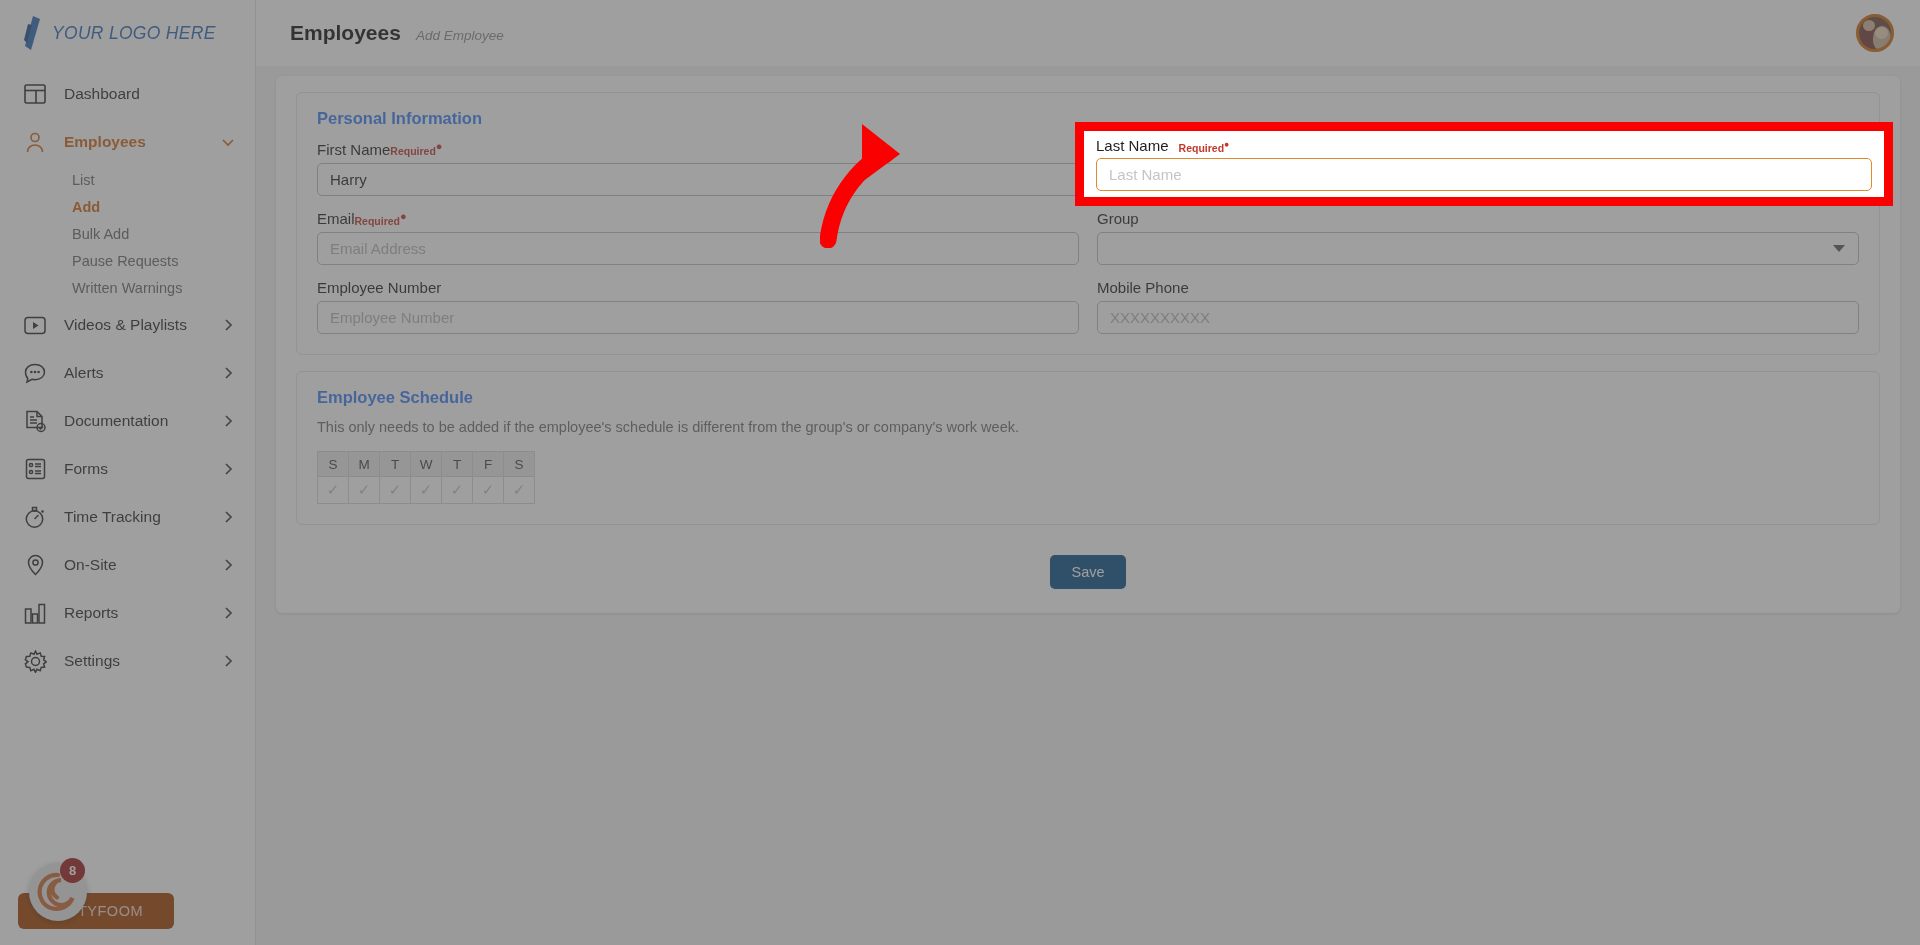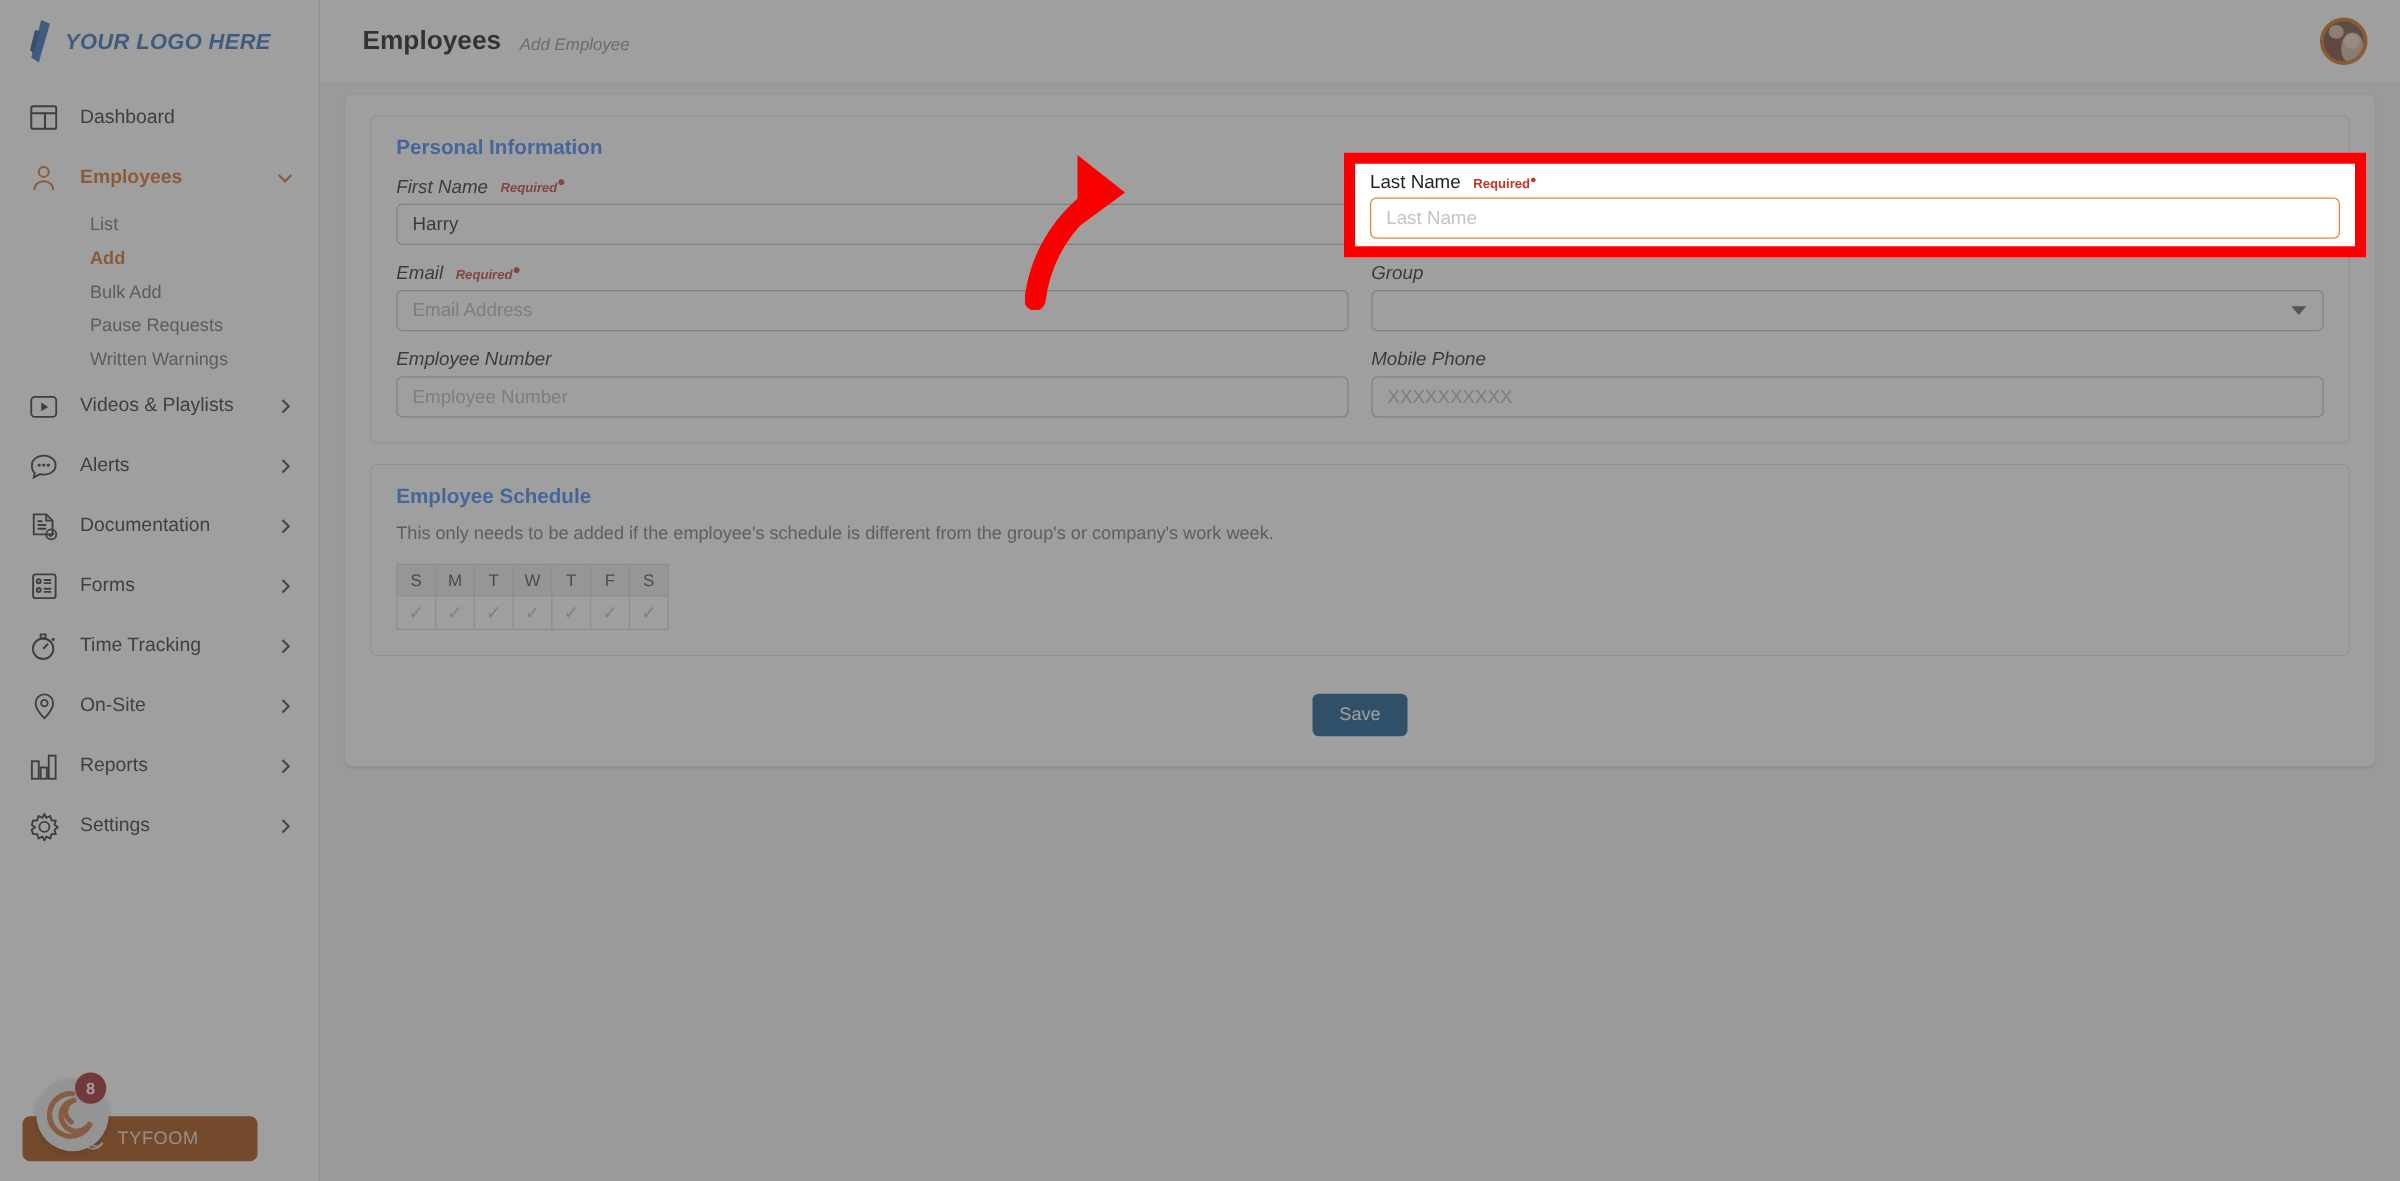--- a/index.html
+++ b/index.html
@@ -16,42 +16,42 @@
   .sidebar {
     position: absolute; left: 0; top: 0; width: 256px; height: 945px;
     background: #ffffff; border-right: 1px solid #e3e3e3;
     display: flex; flex-direction: column;
   }
   .logo-wrap {
     height: 66px; display: flex; align-items: center; padding-left: 22px; gap: 8px;
   }
   .logo-mark { width: 22px; height: 34px; flex: 0 0 auto; }
   .logo-text {
-    font-size: 17.5px; font-weight: bold; font-style: italic;
+    font-size: 17.5px; font-weight: normal; font-style: italic;
     color: #2b6cb8; letter-spacing: .3px; white-space: nowrap;
   }
   .nav { flex: 1 1 auto; overflow: hidden; padding-top: 4px; }
   .nav-item {
     display: flex; align-items: center; height: 48px; padding: 0 20px 0 22px;
     gap: 16px; cursor: pointer; position: relative;
   }
   .nav-item .ico { width: 26px; height: 26px; flex: 0 0 26px; display: flex; align-items: center; justify-content: center; }
   .nav-item .lbl { font-size: 15.5px; color: #2b2b2b; flex: 1 1 auto; white-space: nowrap; }
   .nav-item.active .lbl { color: #d2691e; font-weight: bold; }
   .nav-item.active .ico svg { stroke: #d2691e; }
   .chev { width: 14px; height: 14px; flex: 0 0 14px; }
   .subnav-item {
     display: flex; align-items: center; height: 27px; padding-left: 72px;
     font-size: 14.5px; color: #6b6b6b; cursor: pointer; white-space: nowrap;
   }
   .subnav-item.active { color: #d2691e; font-weight: bold; }
 
   .tyfoom-wrap { position: relative; height: 96px; flex: 0 0 96px; }
   .tyfoom-btn {
-    position: absolute; left: 18px; bottom: 16px; width: 188px; height: 36px;
+    position: absolute; left: 18px; bottom: 16px; width: 156px; height: 36px;
     background: #a34200; border-radius: 6px; display: flex; align-items: center;
     justify-content: center; gap: 9px; cursor: pointer;
   }
   .tyfoom-btn .tlabel { color: #e8d9cf; font-size: 14.5px; letter-spacing: .5px; }
   .tyfoom-bubble {
     position: absolute; left: 29px; bottom: 24px; width: 58px; height: 58px;
     border-radius: 50%; background: #e6e6e6; display: flex; align-items: center;
     justify-content: center; box-shadow: 0 2px 6px rgba(0,0,0,.25); cursor: pointer;
   }
   .tyfoom-badge {
@@ -88,21 +88,21 @@
   }
   .panel {
     background: #ffffff; border: 1px solid #e4e4e4; border-radius: 6px;
     padding: 16px 20px 20px 20px; margin-bottom: 16px;
   }
   .panel-title { font-size: 16.5px; font-weight: bold; color: #3b82f6; margin-bottom: 12px; }
   .panel-desc { font-size: 14.5px; color: #6f6f6f; margin-bottom: 16px; }
 
   .row { display: flex; gap: 18px; margin-bottom: 14px; }
   .col { flex: 1 1 0; min-width: 0; }
-  .fl { display: flex; align-items: baseline; gap: 10px; margin-bottom: 5px; font-style: italic; }
+  .fl { display: flex; align-items: baseline; margin-bottom: 5px; }
   .fl .name { font-size: 15px; color: #1f1f1f; }
   .fl .req { font-size: 10.5px; color: #c0392b; font-weight: bold; }
   .fl .req sup { font-size: 11px; }
   .inp {
     width: 100%; height: 33px; border: 1px solid #bdbdbd; border-radius: 5px;
     background: #ffffff; padding: 0 12px; font-size: 15px; color: #1f1f1f;
     font-family: "Liberation Sans", sans-serif; outline: none;
   }
   .inp::placeholder { color: #b5b5b5; }
   .sel-wrap { position: relative; }

